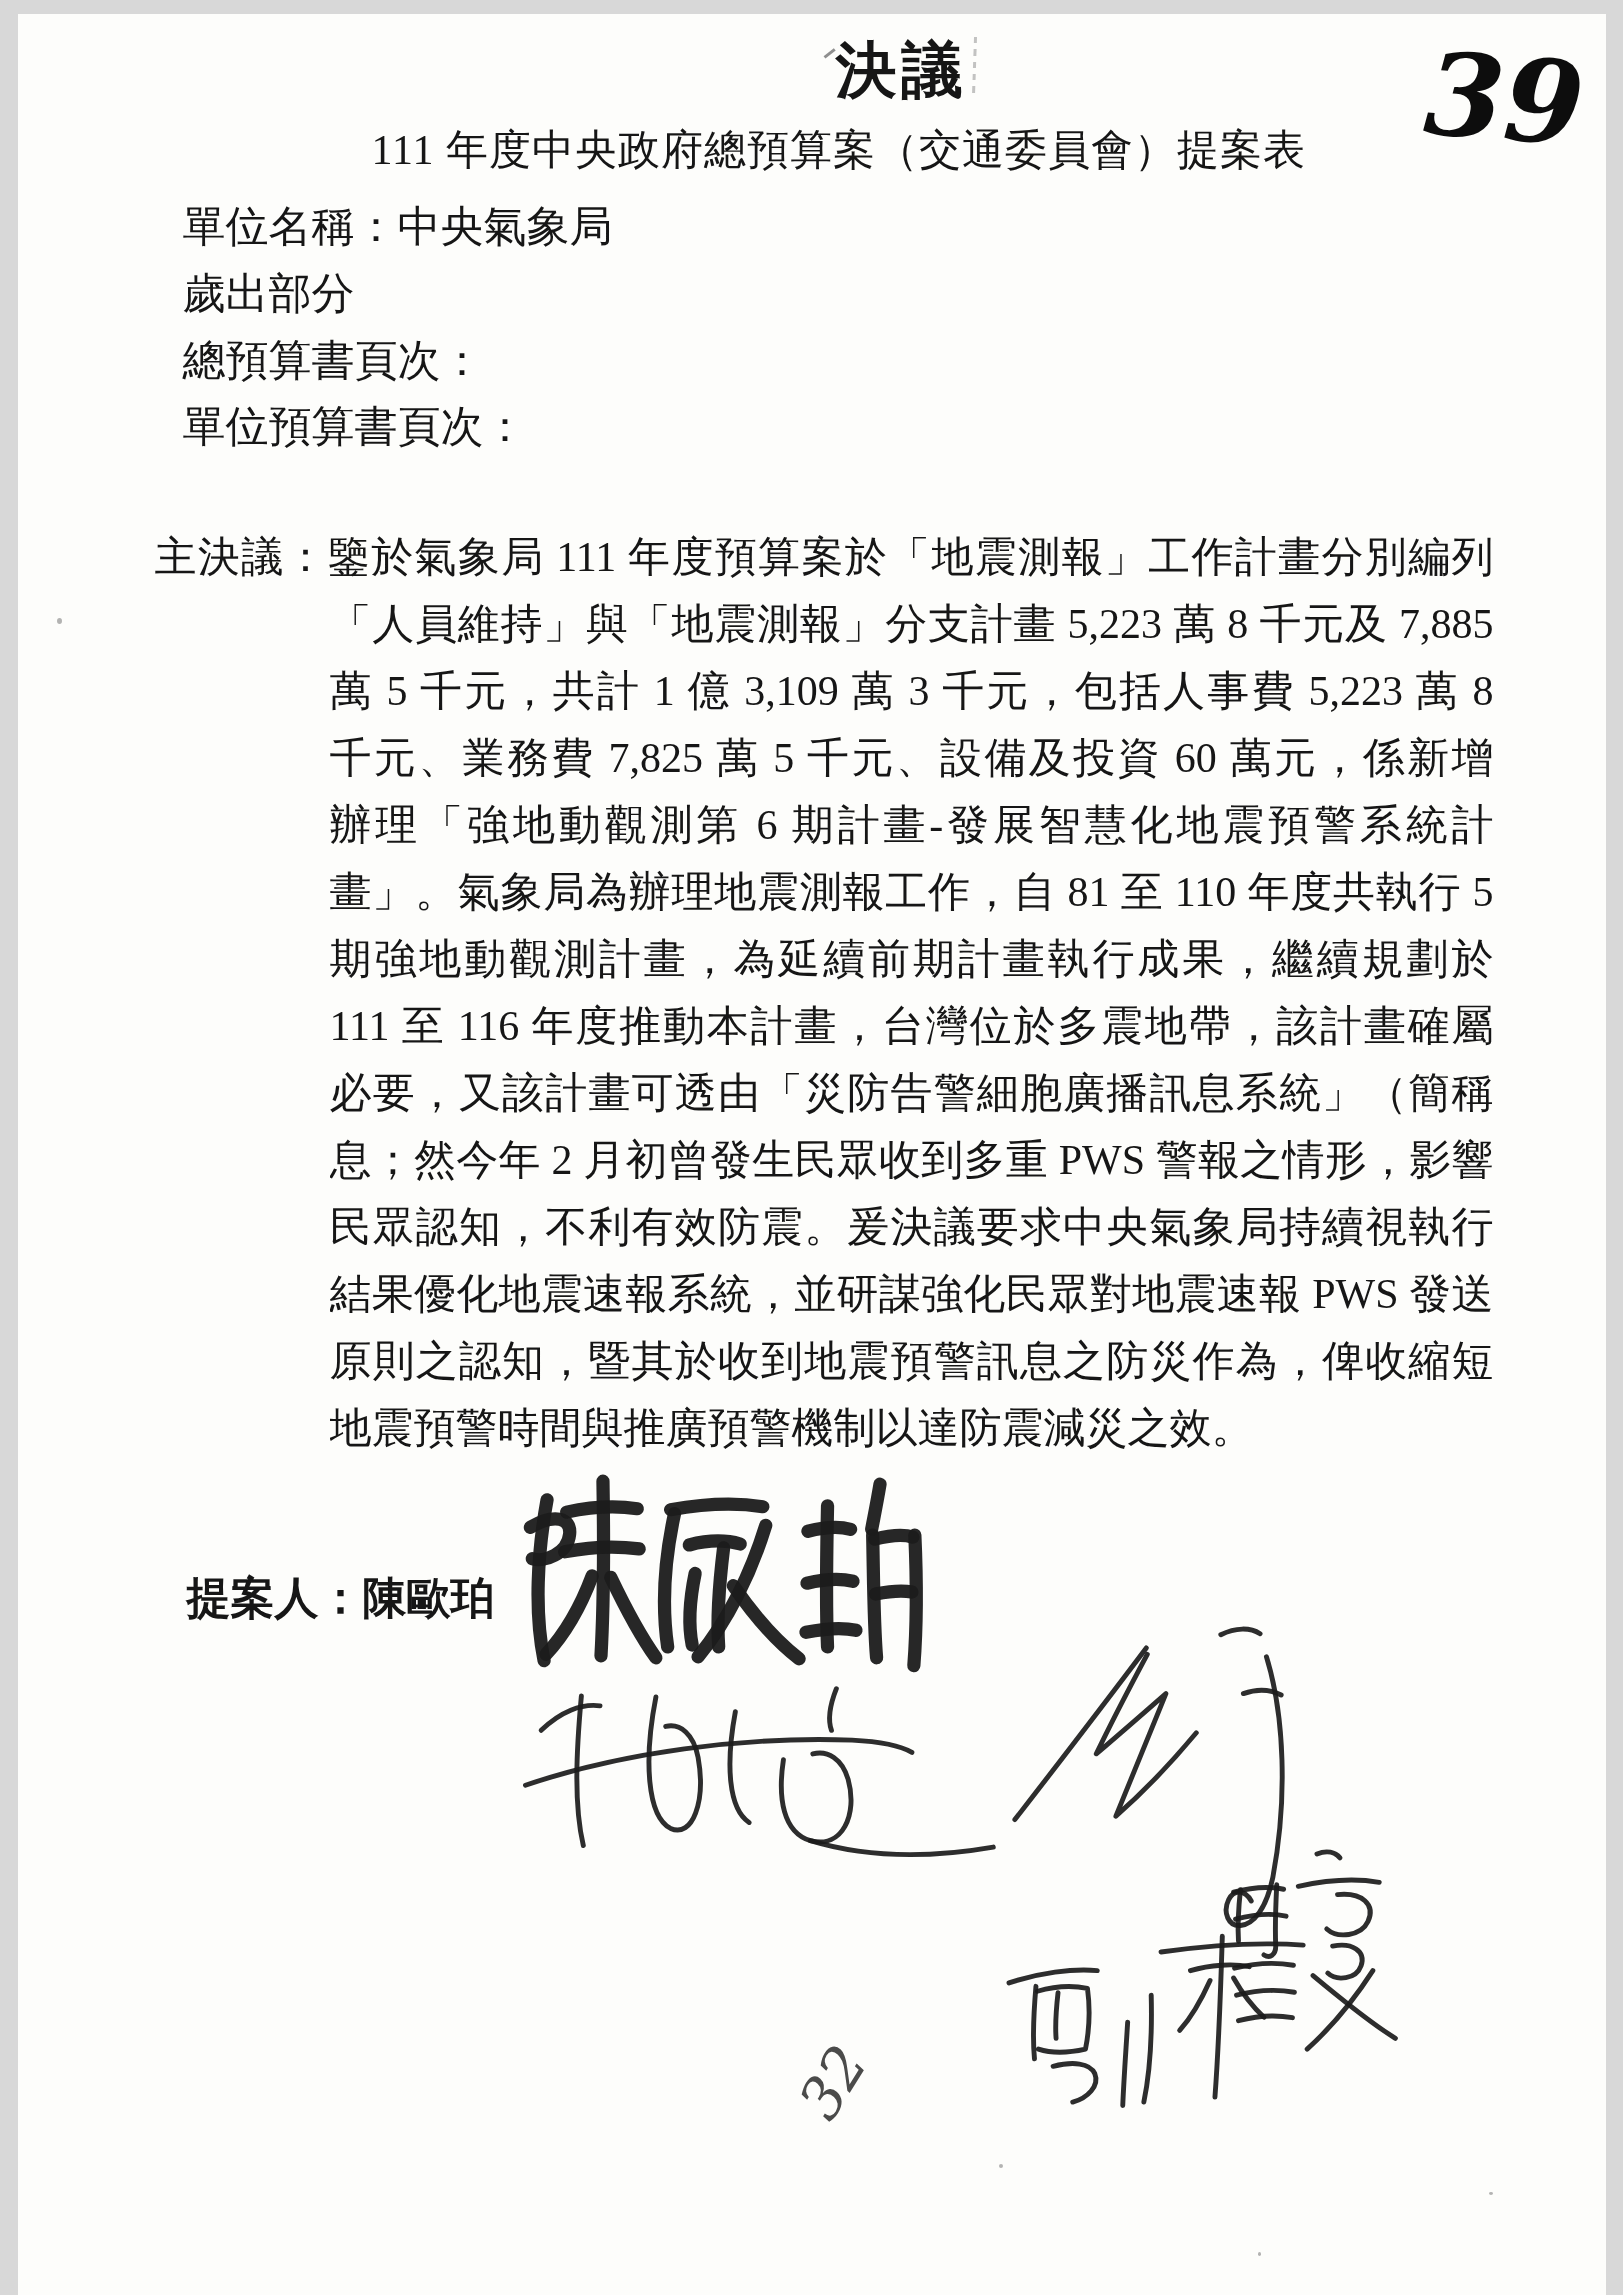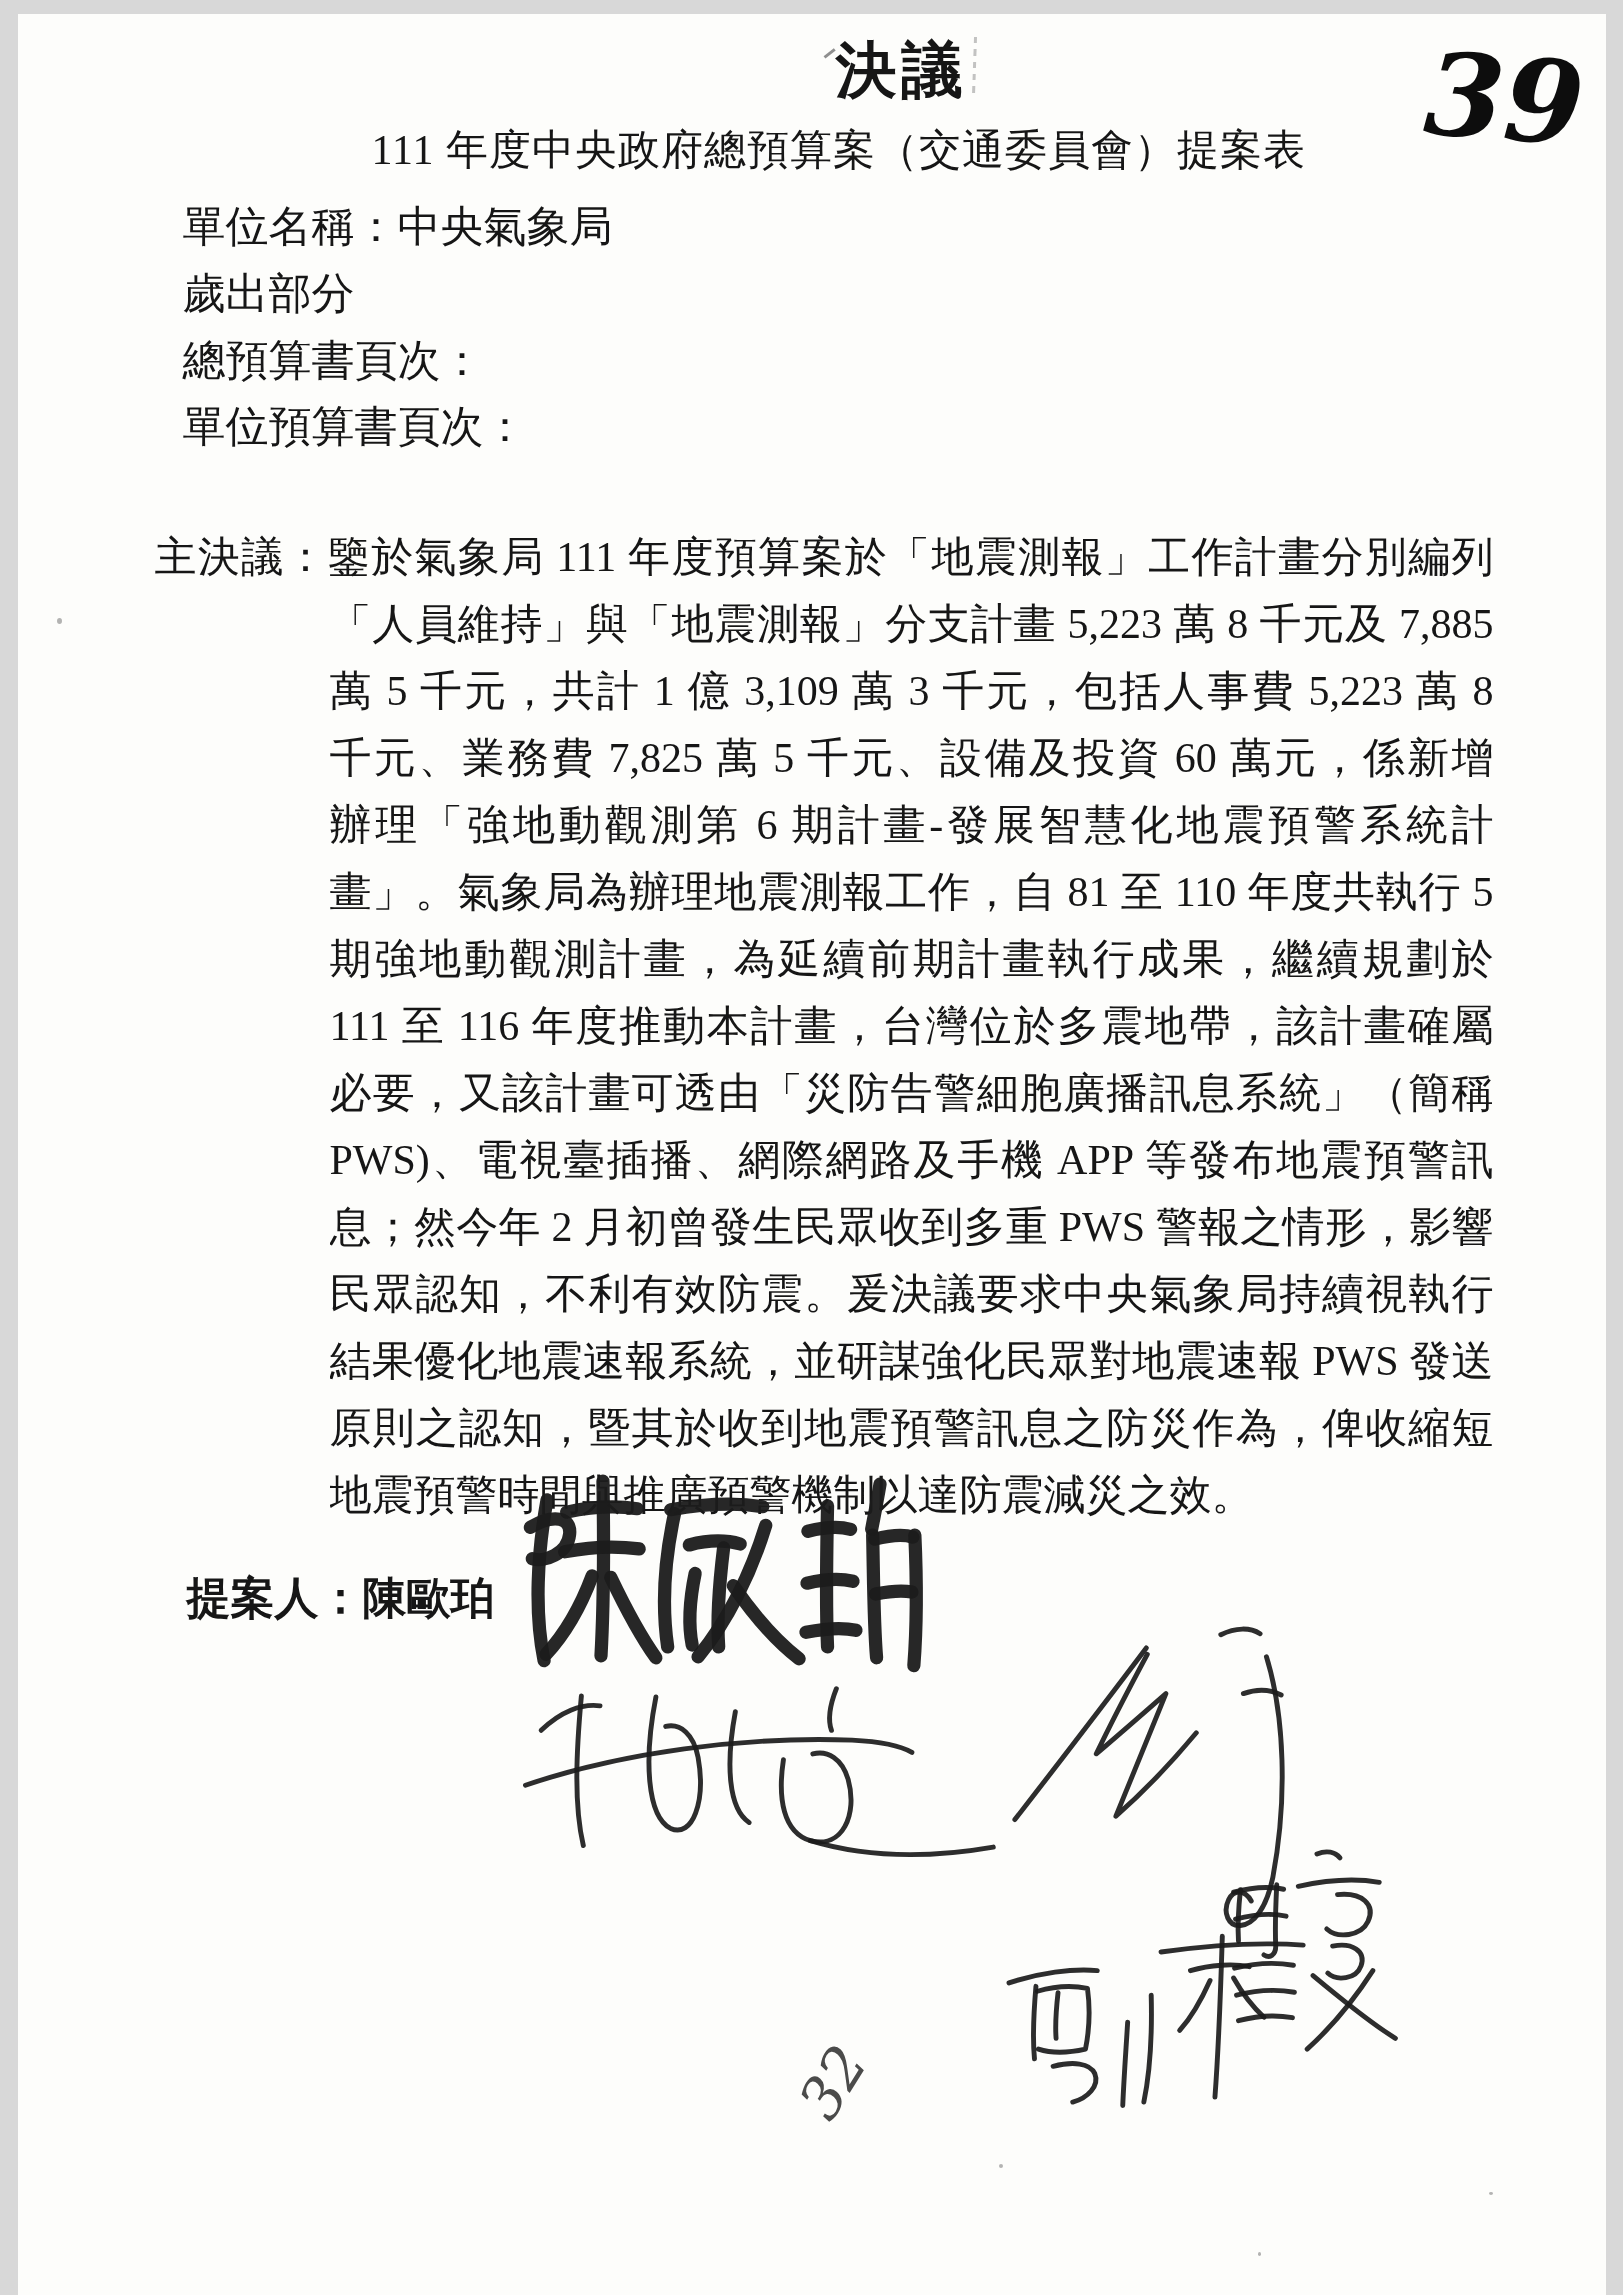--- a/index.html
+++ b/index.html
@@ -98,21 +98,20 @@
   <div class="body-block">
     <div class="bline">主決議：鑒於氣象局 111 年度預算案於「地震測報」工作計畫分別編列</div>
     <div class="bline cont">「人員維持」與「地震測報」分支計畫 5,223 萬 8 千元及 7,885</div>
     <div class="bline cont">萬 5 千元，共計 1 億 3,109 萬 3 千元，包括人事費 5,223 萬 8</div>
     <div class="bline cont">千元、業務費 7,825 萬 5 千元、設備及投資 60 萬元，係新增</div>
     <div class="bline cont">辦理「強地動觀測第 6 期計畫-發展智慧化地震預警系統計</div>
     <div class="bline cont">畫」。氣象局為辦理地震測報工作，自 81 至 110 年度共執行 5</div>
     <div class="bline cont">期強地動觀測計畫，為延續前期計畫執行成果，繼續規劃於</div>
     <div class="bline cont">111 至 116 年度推動本計畫，台灣位於多震地帶，該計畫確屬</div>
     <div class="bline cont">必要，又該計畫可透由「災防告警細胞廣播訊息系統」（簡稱</div>
-    <div class="bline cont">PWS)、電視臺插播、網際網路及手機 APP 等發布地震預警訊</div>
     <div class="bline cont">息；然今年 2 月初曾發生民眾收到多重 PWS 警報之情形，影響</div>
     <div class="bline cont">民眾認知，不利有效防震。爰決議要求中央氣象局持續視執行</div>
     <div class="bline cont">結果優化地震速報系統，並研謀強化民眾對地震速報 PWS 發送</div>
     <div class="bline cont">原則之認知，暨其於收到地震預警訊息之防災作為，俾收縮短</div>
     <div class="bline cont last">地震預警時間與推廣預警機制以達防震減災之效。</div>
   </div>
 
   <div class="proposer-line">提案人：陳歐珀</div>
 
   <svg class="sig-layer" viewBox="0 0 3310 4680" aria-hidden="true">

